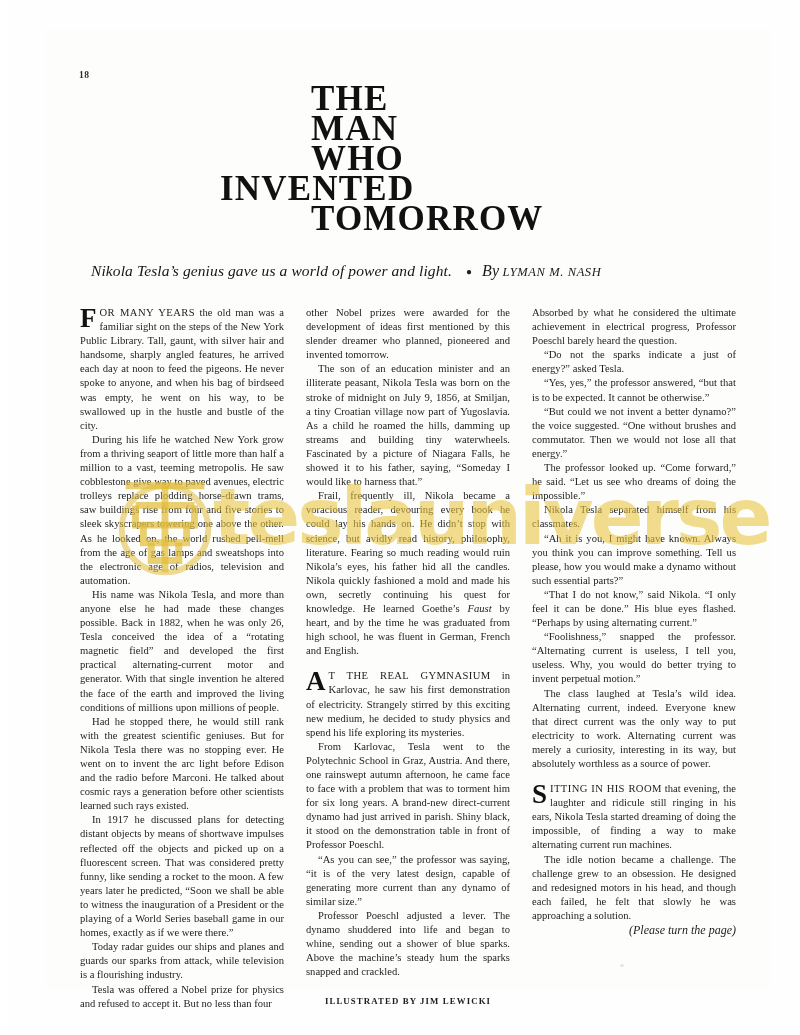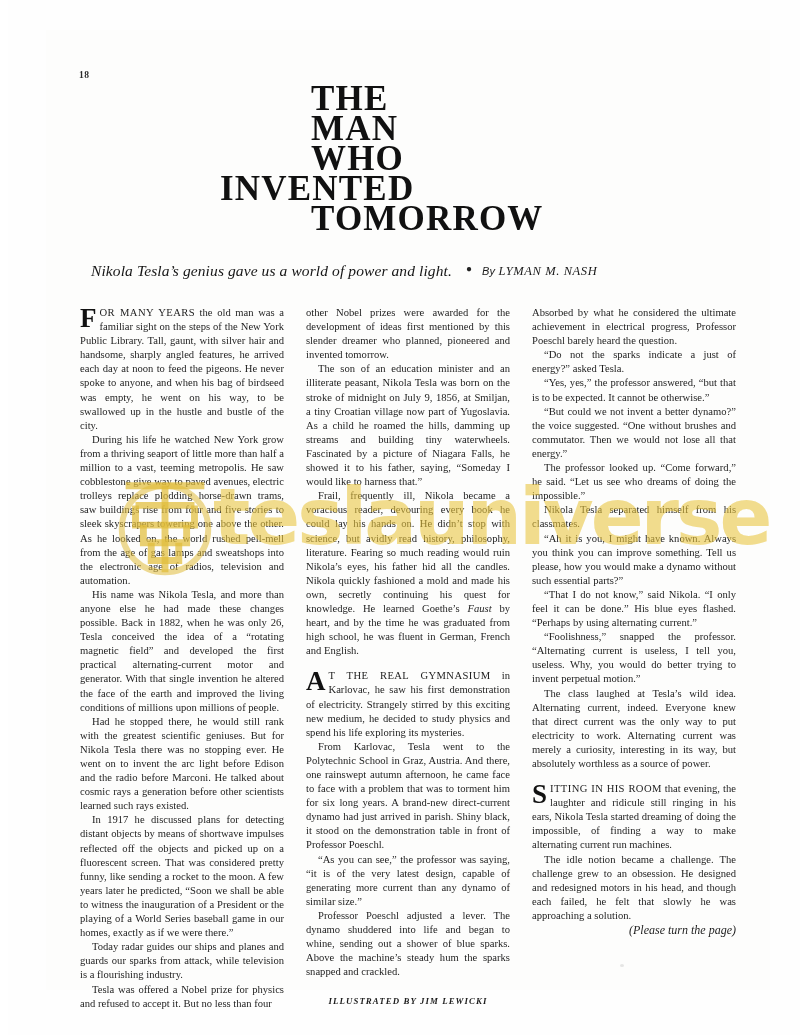--- a/index.html
+++ b/index.html
@@ -59,41 +59,41 @@
   }
   .hl-indent-a { margin-left: 153px; }
   .hl-indent-b { margin-left: 62px; }
 
   
   #deckline {
     position: absolute;
     left: 83px; top: 262px;
     width: 640px;
     display: flex;
-    align-items: center;
+    align-items: flex-end;
     white-space: nowrap;
   }
   #deck-text {
     font-family: "Liberation Serif", "DejaVu Serif", serif;
     font-style: italic;
     font-size: 15.5px;
     letter-spacing: 0.1px;
     color: #161616;
   }
   #deck-bullet {
     font-size: 10px;
     margin: 0 10px 0 14px;
     color: #222;
     position: relative;
     top: -3px;
   }
   #byline-by {
-    font-family: Liberation Sans, sans-serif;
-    font-style: italic;
-    font-size: 11px;
+    font-family: Liberation Serif, serif;
+    font-style: italic;
+    font-size: 16px;
     letter-spacing: 0.3px;
     margin-right: 3px;
   }
   #byline-name {
     font-family: "Liberation Serif", serif;
     font-style: italic;
     font-weight: normal;
     font-size: 12.5px;
     letter-spacing: 0.6px;
   }
@@ -146,21 +146,20 @@
 
   
   #illus-credit {
     font-family: "Liberation Serif", serif;
     font-weight: bold;
     font-size: 8.8px;
     letter-spacing: 1.1px;
     text-align: center;
     margin-top: 17px;
     color: #1d1d1d;
-    font-style: italic;
   }
 
   
   #turn-page {
     font-family: "Liberation Serif", serif;
     font-style: italic;
     font-size: 12px;
     text-align: right;
     margin-top: 0px;
     color: #1d1d1d;

